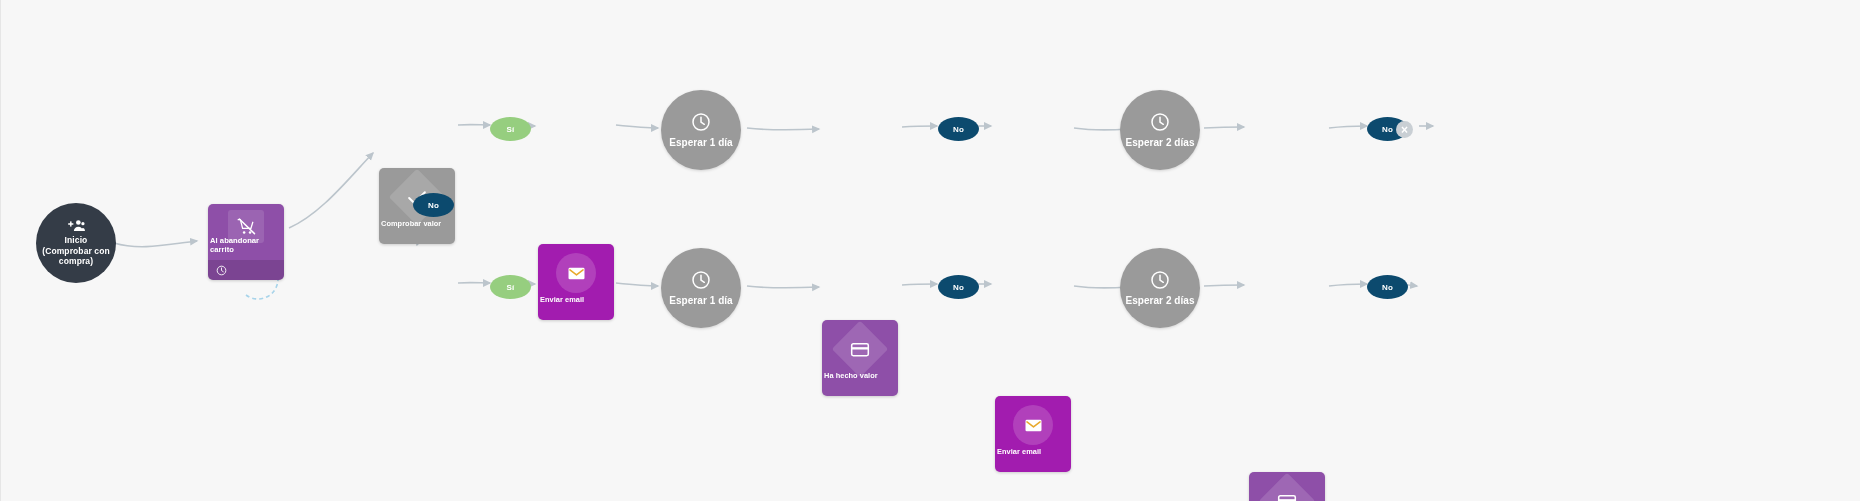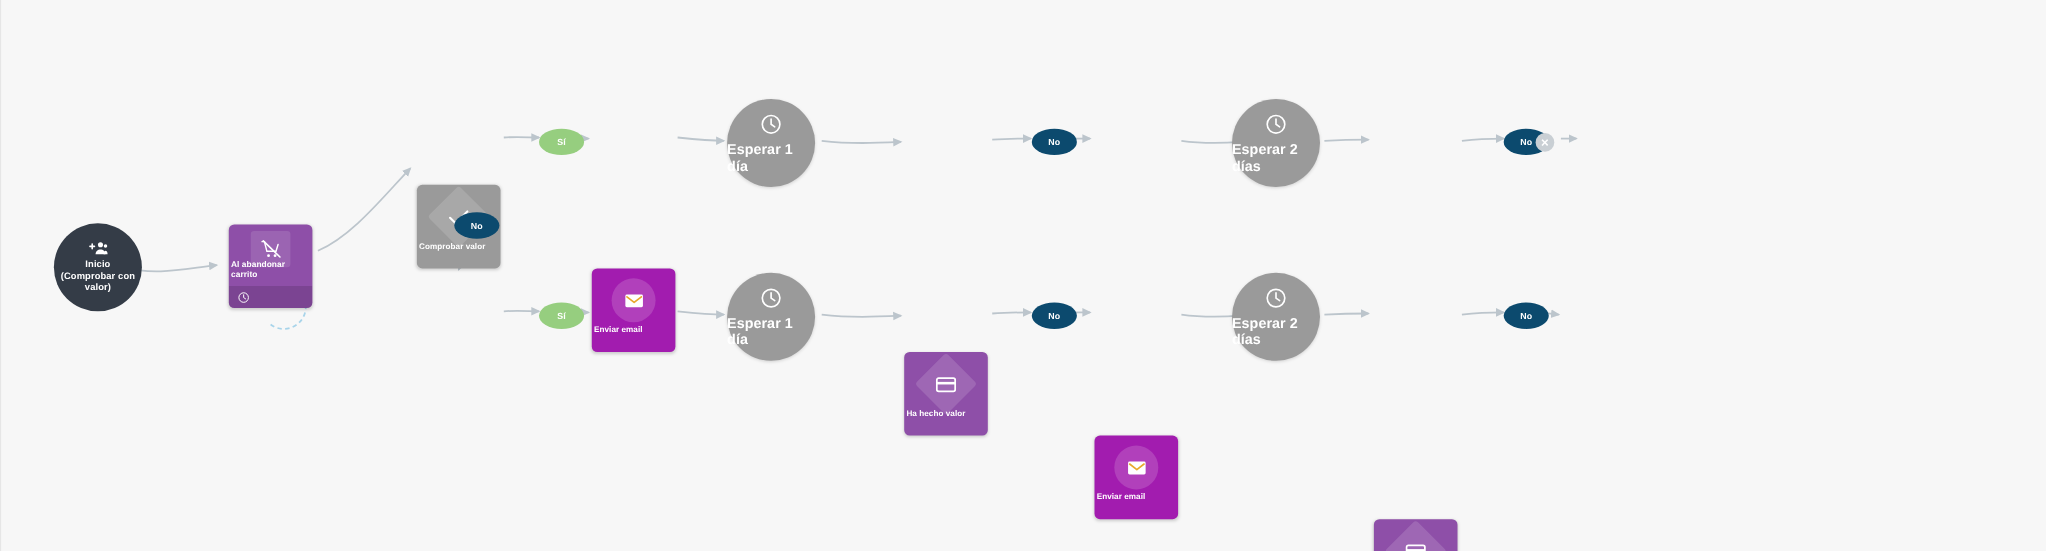--- a/index.html
+++ b/index.html
@@ -81,21 +81,21 @@
   }
 
   
   .node-wait{
     width:80px;height:80px;border-radius:50%;background:#9a9a9a;
     box-shadow:0 1px 3px rgba(0,0,0,.15);
     display:flex;flex-direction:column;align-items:center;justify-content:center;
     color:#ffffff;
   }
   .node-wait .wait-label{
-    font-size:13px;font-weight:bold;margin-top:5px;letter-spacing:.05px;
+    font-size:10px;font-weight:bold;margin-top:5px;letter-spacing:.05px;
   }
 
   
   .badge{
     position:absolute;width:41px;height:24px;border-radius:50%;
     display:flex;align-items:center;justify-content:center;
     color:#ffffff;font-size:8px;font-weight:bold;letter-spacing:.2px;
   }
   .badge-yes{background:#96ce7f;}
   .badge-no{background:#0c4a6e;}
@@ -153,35 +153,35 @@
       <path d="M965,284 C975,284 982,284 990,284"></path>
       <path d="M1073,286 C1095,289 1112,288 1127,287"></path>
       <path d="M1203,286 C1222,285 1232,285 1243,285"></path>
       <path d="M1328,286 C1345,284 1355,284 1366,284"></path>
       <path d="M1391,284 C1400,284 1408,285 1416,286"></path>
     </g>
 
     <path d="M245,295 A20,20 0 1 0 245,263" stroke="#a8d4ea" stroke-width="1.6" fill="none" stroke-dasharray="4,3" marker-end="url(#ahb)"></path>
   </svg>
 
-  <div class="node node-start" style="left:48px;top:203px;">
+  <div class="node node-start" style="left:35px;top:203px;">
     <span>
       <svg class="ico" width="17" height="13" viewBox="0 0 22 16" fill="#ffffff">
         <circle cx="13.4" cy="4.1" r="3"></circle>
         <path d="M7.6 15.2c0-3.4 2.6-5.6 5.8-5.6s5.8 2.2 5.8 5.6z"></path>
         <circle cx="19.3" cy="5.6" r="2.1"></circle>
         <path d="M17.1 15.2c0-2.5 1-4 2.2-4 1.4 0 2.6 1.6 2.6 4z"></path>
         <rect x="0" y="5.1" width="7.2" height="1.9" rx=".9"></rect>
         <rect x="2.7" y="2.4" width="1.9" height="7.2" rx=".9"></rect>
       </svg>
     </span>
     <div class="start-label">
       <div>Inicio</div>
       <div>(Comprobar con</div>
-      <div>valor)</div>
+      <div>compra)</div>
     </div>
   </div>
 
   <div class="node card card-trigger" style="left:207px;top:204px;">
     <div class="trig-iconbox">
       <svg class="ico" width="19" height="17" viewBox="0 0 22 20" fill="none" stroke="#ffffff" stroke-width="1.5" stroke-linecap="round">
         <path d="M1.2 2h2.6l2.6 10.2h9.8l2.2-7.2"></path>
         <circle cx="8.2" cy="17" r="1.5" fill="#ffffff" stroke="none"></circle>
         <circle cx="15.2" cy="17" r="1.5" fill="#ffffff" stroke="none"></circle>
         <path d="M2.6 1.2L20.4 18.4" stroke-width="1.7"></path>

